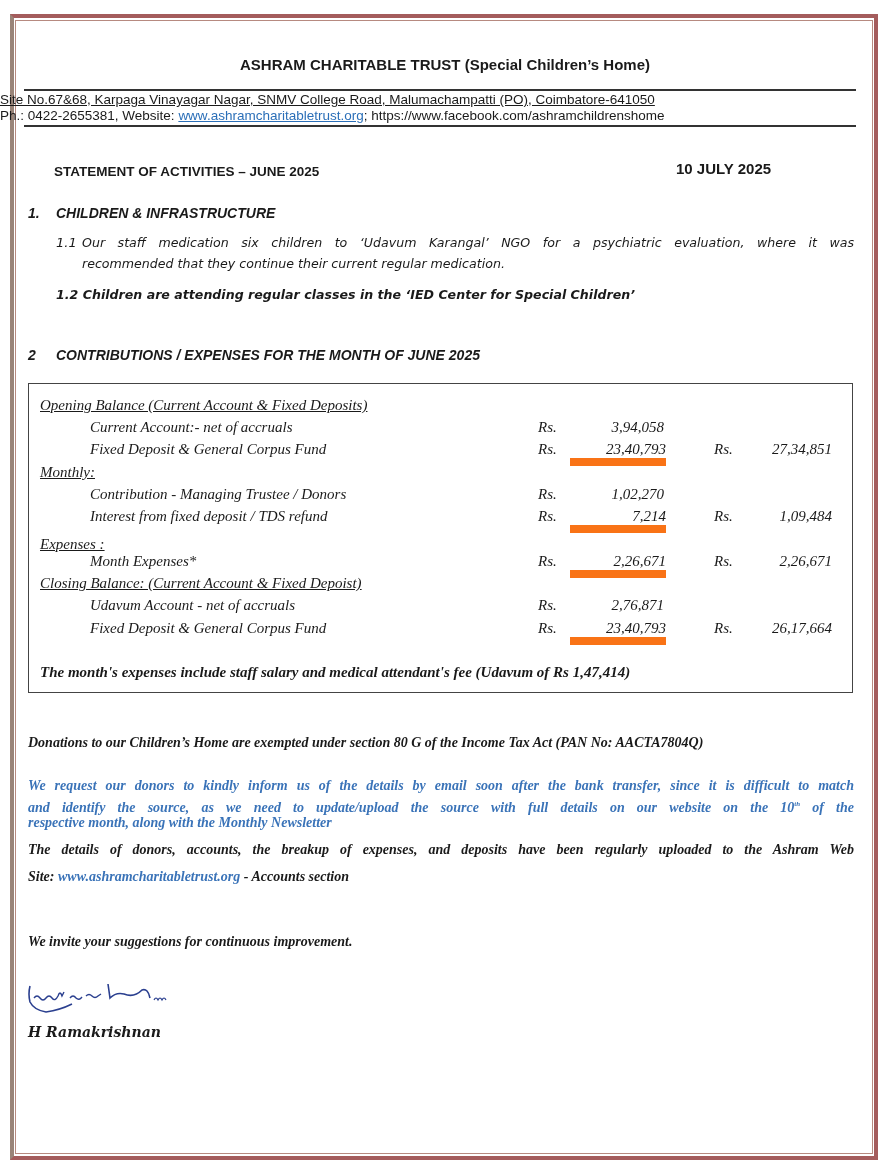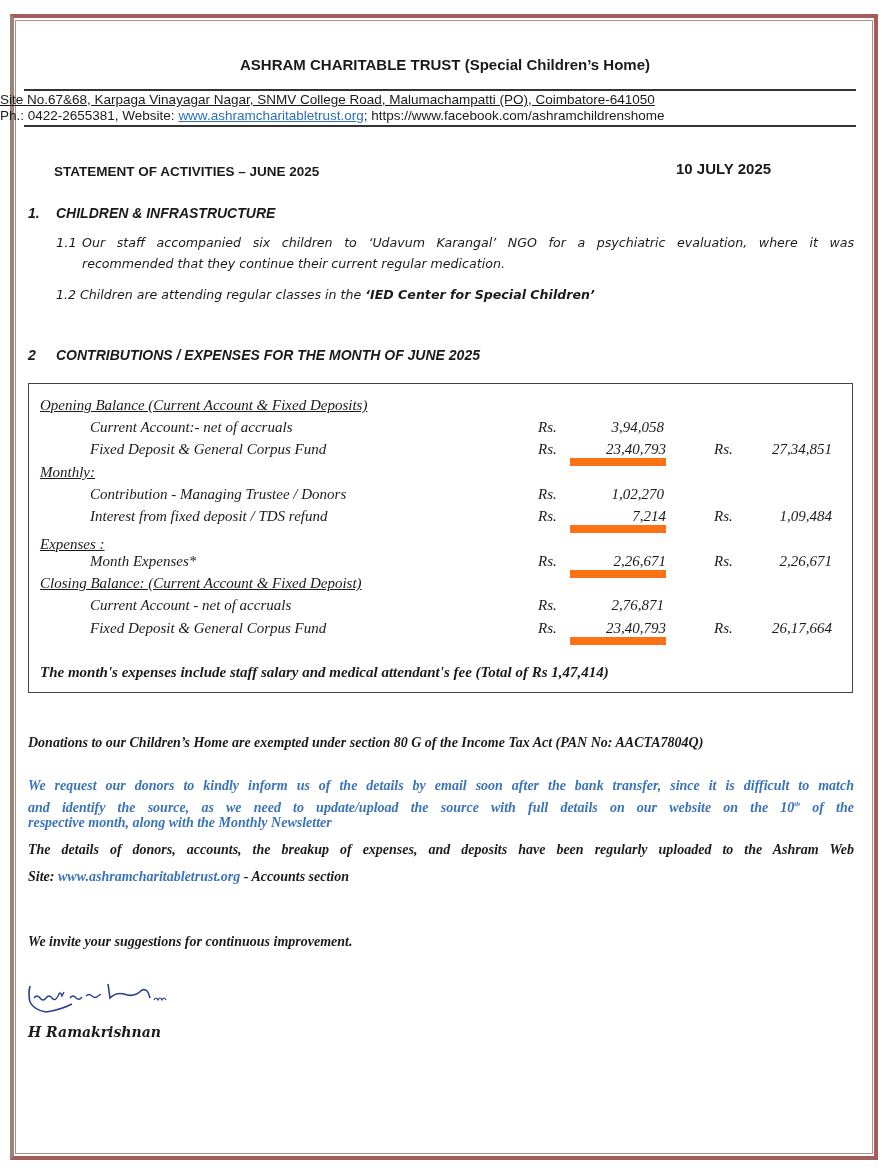--- a/index.html
+++ b/index.html
@@ -38,24 +38,24 @@
 <div class="abs addr" style="top:108px;"><span>Ph.: 0422-2655381, Website: </span><a class="link">www.ashramcharitabletrust.org</a><span>; https://www.facebook.com/ashramchildrenshome</span></div>
 <div class="abs rule" style="top:125px;"></div>
 
 <div class="abs stmt">STATEMENT OF ACTIVITIES – JUNE 2025</div>
 <div class="abs date">10 JULY 2025</div>
 
 <div class="abs sec-h" style="left:28px; top:205px;">1.</div>
 <div class="abs sec-h" style="left:56px; top:205px;">CHILDREN &amp; INFRASTRUCTURE</div>
 
 <div class="abs body-i" style="left:56px; top:232px;">1.1</div>
-<div class="abs body-i" style="left:82px; top:232px; width:772px; text-align:justify; text-align-last:justify; font-size:12.6px;">Our staff accompanied six children to ‘Udavum Karangal’ NGO for a psychiatric evaluation, where it was</div>
+<div class="abs body-i" style="left:82px; top:232px; width:772px; text-align:justify; text-align-last:justify; font-size:12.6px;">Our staff medication six children to ‘Udavum Karangal’ NGO for a psychiatric evaluation, where it was</div>
 <div class="abs body-i" style="left:82px; top:253px; font-size:12.6px;">recommended that they continue their current regular medication.</div>
 
-<div class="abs body-i" style="left:56px; top:284px; font-size:12.6px;"><span>1.2</span> <span>Children are attending regular classes in the </span><b>‘IED Center for Special Children’</b></div>
+<div class="abs body-i" style="left:56px; top:284px; font-size:12.6px;font-weight:bold;"><span>1.2</span> <span>Children are attending regular classes in the </span><b>‘IED Center for Special Children’</b></div>
 
 <div class="abs sec-h" style="left:28px; top:347px;">2</div>
 <div class="abs sec-h" style="left:56px; top:347px;">CONTRIBUTIONS / EXPENSES FOR THE MONTH OF JUNE 2025</div>
 
 <div class="box"></div>
 
 <div>
 
   <div class="abs tbl-text hd" style="left:40px; top:397px;">Opening Balance (Current Account &amp; Fixed Deposits)</div>
   <div class="abs tbl-text" style="left:90px; top:419px;">Current Account:- net of accruals</div>
@@ -80,31 +80,31 @@
   <div class="abs tbl-text num" style="left:740px; width:92px; top:508px;">1,09,484</div>
 
   <div class="abs tbl-text hd" style="left:40px; top:536px;">Expenses :</div>
   <div class="abs tbl-text" style="left:90px; top:553px;">Month Expenses*</div>
   <div class="abs tbl-text" style="left:538px; top:553px;">Rs.</div>
   <div class="abs tbl-text num uline" style="left:570px; width:96px; top:553px;">2,26,671</div>
   <div class="abs tbl-text" style="left:714px; top:553px;">Rs.</div>
   <div class="abs tbl-text num" style="left:740px; width:92px; top:553px;">2,26,671</div>
 
   <div class="abs tbl-text hd" style="left:40px; top:575px;">Closing Balance: (Current Account &amp; Fixed Depoist)</div>
-  <div class="abs tbl-text" style="left:90px; top:597px;">Current Account - net of accruals</div>
+  <div class="abs tbl-text" style="left:90px; top:597px;">Udavum Account - net of accruals</div>
   <div class="abs tbl-text" style="left:538px; top:597px;">Rs.</div>
   <div class="abs tbl-text num" style="left:570px; width:94px; top:597px;">2,76,871</div>
 
   <div class="abs tbl-text" style="left:90px; top:620px;">Fixed Deposit &amp; General Corpus Fund</div>
   <div class="abs tbl-text" style="left:538px; top:620px;">Rs.</div>
   <div class="abs tbl-text num uline" style="left:570px; width:96px; top:620px;">23,40,793</div>
   <div class="abs tbl-text" style="left:714px; top:620px;">Rs.</div>
   <div class="abs tbl-text num" style="left:740px; width:92px; top:620px;">26,17,664</div>
 
-  <div class="abs note" style="left:40px; top:664px;">The month's expenses include staff salary and medical attendant's fee (Total of Rs 1,47,414)</div>
+  <div class="abs note" style="left:40px; top:664px;">The month's expenses include staff salary and medical attendant's fee (Udavum of Rs 1,47,414)</div>
 </div>
 
 <div class="abs para" style="left:28px; top:733px;">Donations to our Children’s Home are exempted under section 80 G of the Income Tax Act (PAN No: AACTA7804Q)</div>
 
 <div class="abs para blue" style="left:28px; top:776px; width:826px; text-align:justify; text-align-last:justify;">We request our donors to kindly inform us of the details by email soon after the bank transfer, since it is difficult to match</div>
 <div class="abs para blue" style="left:28px; top:795px; width:826px; text-align:justify; text-align-last:justify;"><span>and identify the source, as we need to update/upload the source with full details on our website on the 10</span><sup style="font-size:7px;">th</sup><span> of the</span></div>
 <div class="abs para blue" style="left:28px; top:813px;">respective month, along with the Monthly Newsletter</div>
 
 <div class="abs para" style="left:28px; top:840px; width:826px; text-align:justify; text-align-last:justify;">The details of donors, accounts, the breakup of expenses, and  deposits have been regularly uploaded to the Ashram Web</div>
 <div class="abs para" style="left:28px; top:867px;"><span>Site: </span><a class="blue" style="text-decoration:none;">www.ashramcharitabletrust.org</a><span> - Accounts section</span></div>

